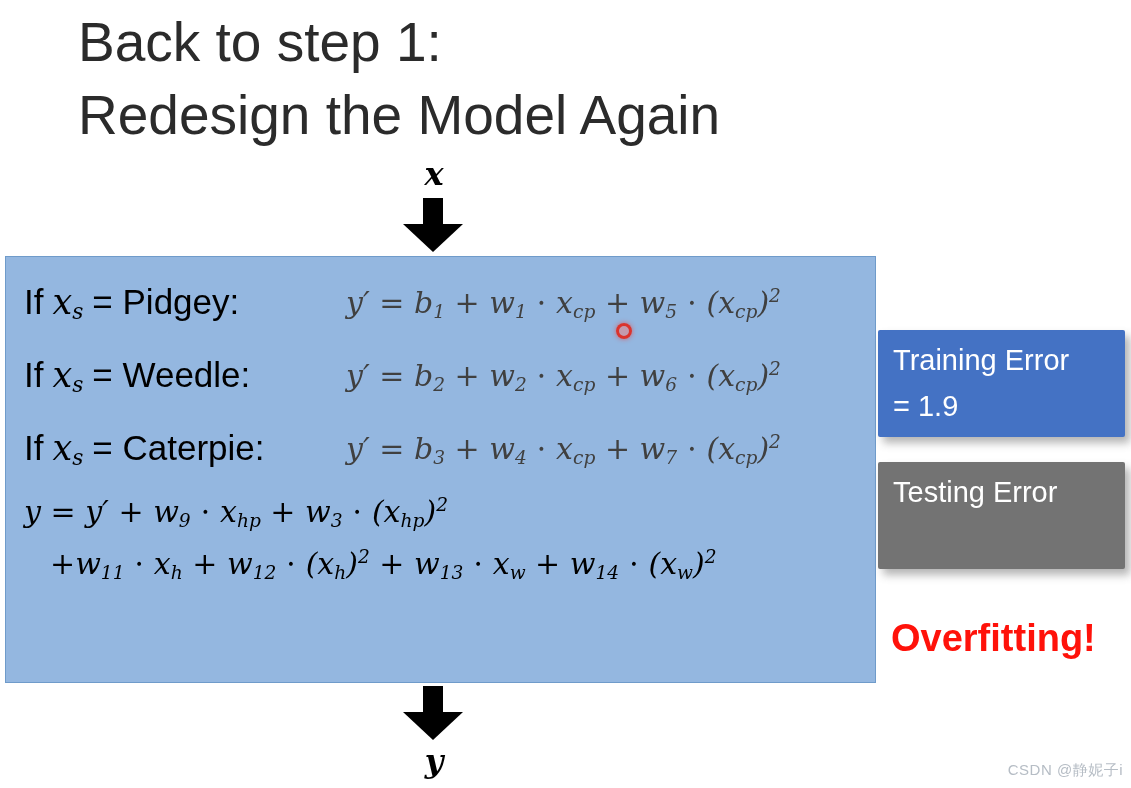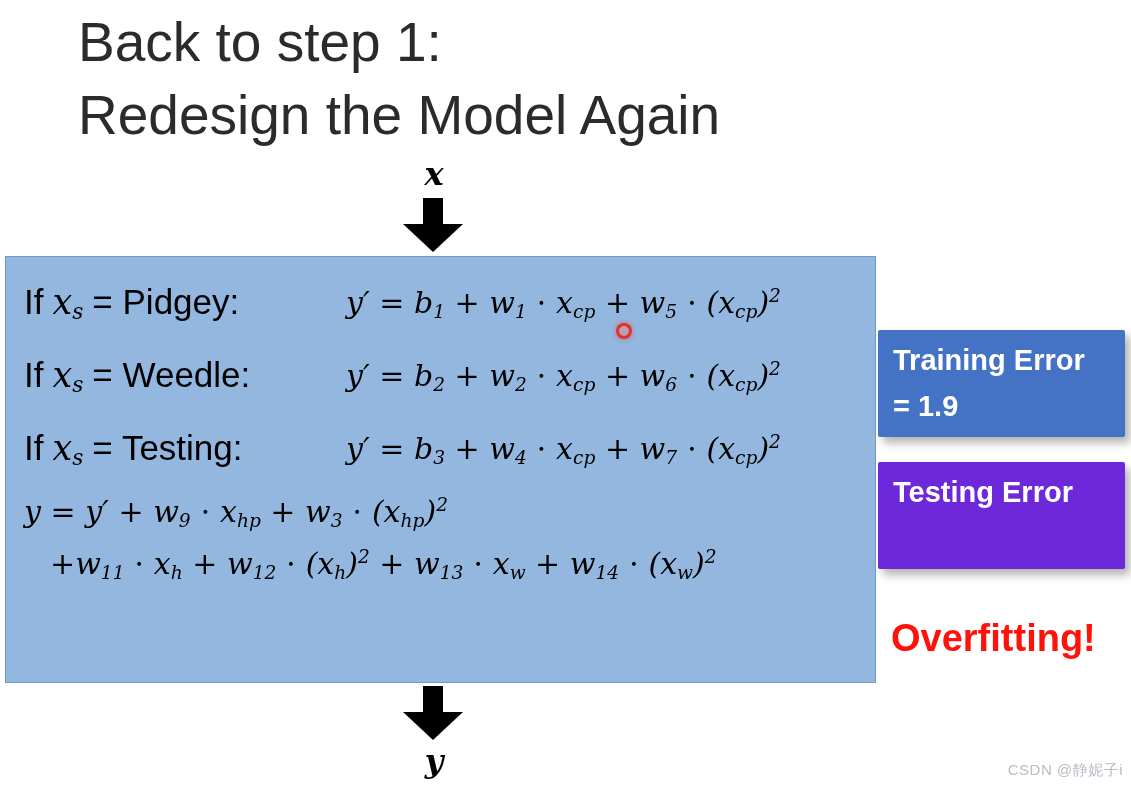--- a/index.html
+++ b/index.html
@@ -31,28 +31,28 @@
     width: 871px; height: 427px;
     background: #94b7e0;
     border: 1px solid #6f9bca;
     padding: 10px 8px 0 18px;
   }
   .row { display: flex; align-items: center; height: 73px; }
   .cond { width: 322px; font-size: 35px; color: #000; white-space: nowrap; }
   .plain { font-family: "Liberation Sans", sans-serif; font-style: normal; }
   .math  { font-family: "DejaVu Serif", serif; font-style: italic; }
   .mvar  { margin: 0 9px; }
-  .formula { font-size: 30px; color:#000000; white-space: nowrap; text-align: right; }
+  .formula { font-size: 30px; color:#404040; white-space: nowrap; text-align: right; }
   .out-line { height: 52px; display: flex; align-items: center; font-size: 30px; color:#000; }
   .out-line.indent { padding-left: 26px; text-align: center; }
   sub { font-size: 62%; vertical-align: -0.25em; }
   sup { font-size: 62%; vertical-align: 0.6em; }
   .err-box {
     position: absolute; left: 878px; width: 247px; height: 107px;
-    color: #fff; font-weight: 700; font-size: 29px; line-height: 46px;
+    color: #fff; font-weight: 400; font-size: 29px; line-height: 46px;
     padding: 7px 8px 0 15px; border-radius: 2px;
     box-shadow: 5px 6px 8px rgba(90,90,90,0.45);
   }
   .err-box.training { top: 330px; }
   .err-box.testing  { top: 462px; }
   .overfitting {
     position: absolute; left: 891px; top: 617px;
     font-size: 38px; font-weight: 600;
   }
   .laser-dot {
@@ -90,42 +90,42 @@
       <span class="cond"><span class="plain">If</span><span class="math mvar">x<sub>s</sub></span><span class="plain">= Pidgey:</span></span>
       <span class="formula math">y′ = b<sub>1</sub> + w<sub>1</sub> ⋅ x<sub>cp</sub> + w<sub>5</sub> ⋅ (x<sub>cp</sub>)<sup>2</sup></span>
     </div>
 
     <div class="row">
       <span class="cond"><span class="plain">If</span><span class="math mvar">x<sub>s</sub></span><span class="plain">= Weedle:</span></span>
       <span class="formula math">y′ = b<sub>2</sub> + w<sub>2</sub> ⋅ x<sub>cp</sub> + w<sub>6</sub> ⋅ (x<sub>cp</sub>)<sup>2</sup></span>
     </div>
 
     <div class="row">
-      <span class="cond"><span class="plain">If</span><span class="math mvar">x<sub>s</sub></span><span class="plain">= Testing:</span></span>
+      <span class="cond"><span class="plain">If</span><span class="math mvar">x<sub>s</sub></span><span class="plain">= Caterpie:</span></span>
       <span class="formula math">y′ = b<sub>3</sub> + w<sub>4</sub> ⋅ x<sub>cp</sub> + w<sub>7</sub> ⋅ (x<sub>cp</sub>)<sup>2</sup></span>
     </div>
 
 
     <div class="out-line">
       <span class="math">y = y′ + w<sub>9</sub> ⋅ x<sub>hp</sub> + w<sub>3</sub> ⋅ (x<sub>hp</sub>)<sup>2</sup></span>
     </div>
     <div class="out-line indent">
       <span class="math">+w<sub>11</sub> ⋅ x<sub>h</sub> + w<sub>12</sub> ⋅ (x<sub>h</sub>)<sup>2</sup> + w<sub>13</sub> ⋅ x<sub>w</sub> + w<sub>14</sub> ⋅ (x<sub>w</sub>)<sup>2</sup></span>
     </div>
 
   </div>
 
   <div class="laser-dot"></div>
 
   <div class="err-box training" style="background: rgb(68, 114, 196);">
     <div>Training Error</div>
     <div>= 1.9</div>
   </div>
 
-  <div class="err-box testing" style="background: #6d28d9;">
+  <div class="err-box testing" style="background: #737373;">
     <div>Testing Error</div>
   </div>
 
   <div class="overfitting" style="color: rgb(255, 18, 10);">Overfitting!</div>
 
   <svg class="arrow bottom" width="64" height="54" viewBox="0 0 64 54">
     <rect x="22" y="0" width="20" height="26" fill="#000"></rect>
     <polygon points="2,26 62,26 32,54" fill="#000"></polygon>
   </svg>
 

